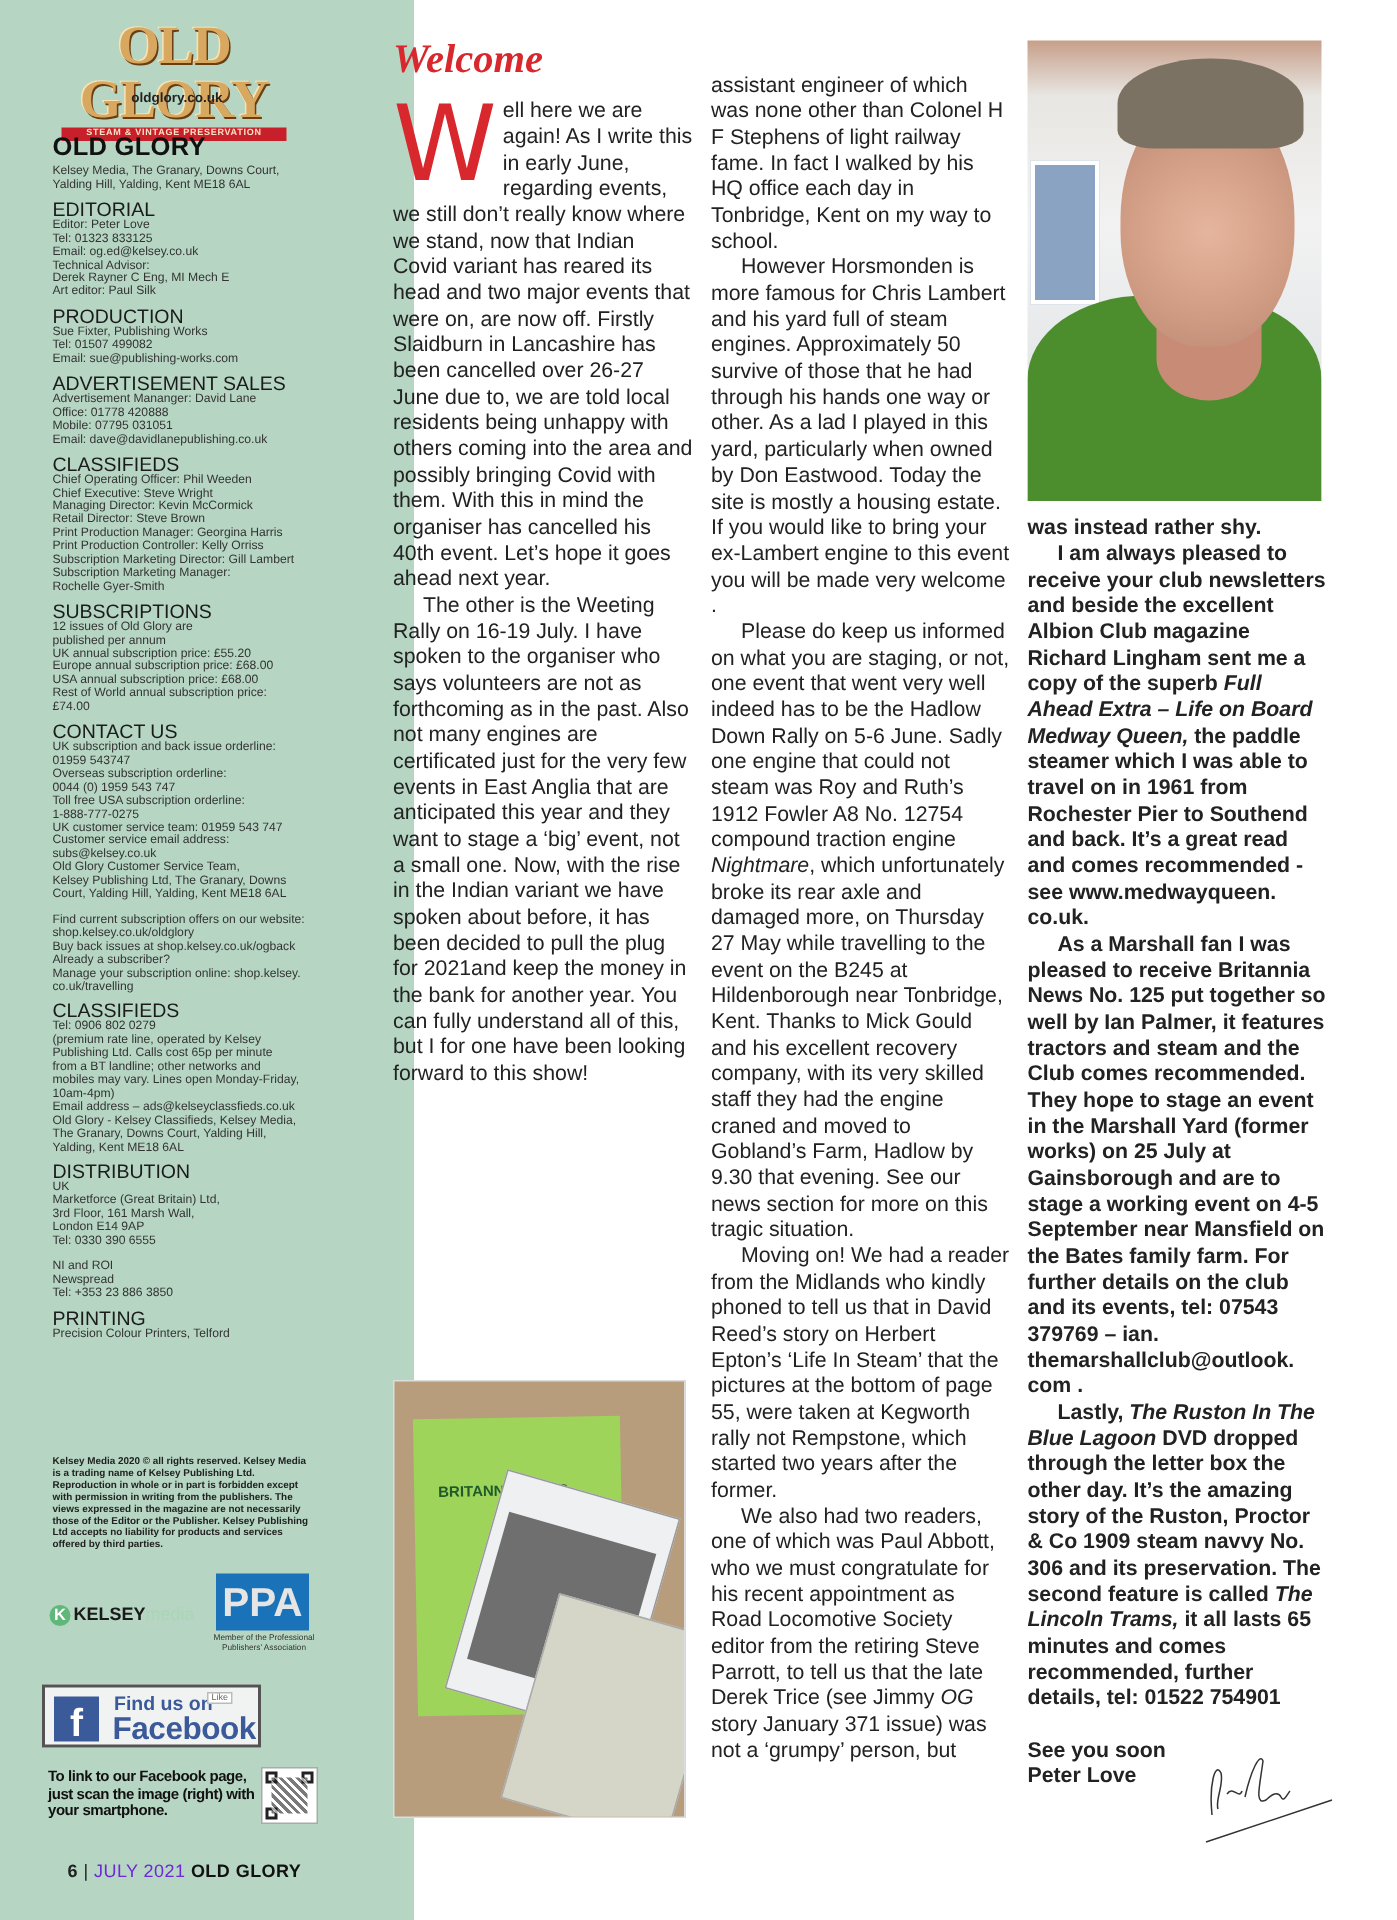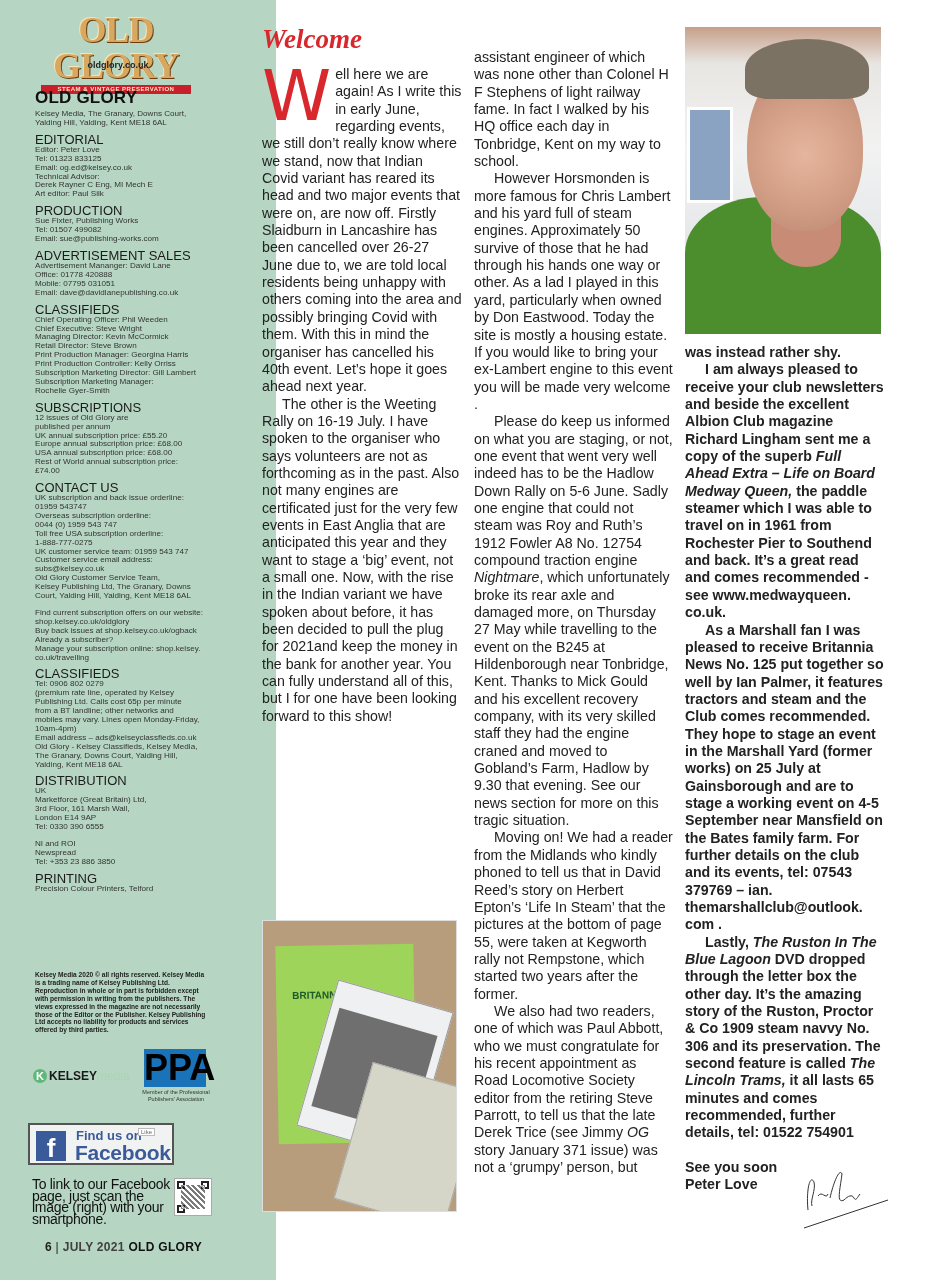--- a/index.html
+++ b/index.html
@@ -18,38 +18,38 @@
   .masthead { position:absolute; left:35px; top:110px; width:200px; font-size:8.1px; line-height:8.9px; color:#333; }
   .masthead .sec-head { font-size:13px; line-height:12px; color:#1b1b1b; margin-top:6px; }
   .masthead .line { display:block; white-space:nowrap; }
   .masthead .gap { height:8px; }
   .legal { position:absolute; left:35px; top:971px; width:172px; font-size:6.6px; line-height:7.9px; font-weight:bold; color:#222; }
 
   .kelsey { position:absolute; left:33px; top:1069px; font-size:12px; font-weight:bold; color:#1a1a1a; }
   .kelsey .kmark { display:inline-block; width:14px; height:14px; background:#5fb87a; color:#fff; border-radius:50%;
                    text-align:center; line-height:14px; font-size:11px; margin-right:2px; }
   .kelsey .media { color:#a9d6b5; font-weight:normal; }
-  .ppa { position:absolute; left:144px; top:1049px; width:62px; height:38px; background:#1a73b8; color:#000000;
-         font-size:36px; font-weight:bold; text-align:center; line-height:38px; }
+  .ppa { position:absolute; left:144px; top:1049px; width:62px; height:38px; background:#1a73b8; color:#e5e5e5;
+         font-size:27px; font-weight:bold; text-align:center; line-height:38px; }
   .ppa-caption { position:absolute; left:140px; top:1089px; width:72px; font-size:5.5px; line-height:7px; text-align:center; color:#333; }
 
   .fb { position:absolute; left:28px; top:1123px; width:146px; height:42px; background:#f1f2f2; border:2px solid #545454; box-sizing:border-box; }
   .fb-f { position:absolute; left:6px; top:6px; width:30px; height:30px; background:#3b5a9a; color:#fff; font-size:26px;
           font-weight:bold; text-align:center; line-height:34px; }
   .fb-top { position:absolute; left:46px; top:3px; font-size:13px; font-weight:bold; color:#3b5a9a; }
   .fb-big { position:absolute; left:45px; top:16px; font-size:21px; font-weight:bold; color:#3b5a9a; letter-spacing:-0.3px; }
   .fb-like { position:absolute; left:108px; top:3px; font-size:6px; border:1px solid #bbb; background:#fff; color:#666; padding:0 2px; }
-  .scan-text { position:absolute; left:32px; top:1179px; width:140px; font-size:14px; line-height:11.5px; font-weight:normal; color:#111; letter-spacing:-0.3px; }
+  .scan-text { position:absolute; left:32px; top:1179px; width:140px; font-size:10px; line-height:11.5px; font-weight:bold; color:#111; letter-spacing:-0.3px; }
   .qr { position:absolute; left:174px; top:1178px; width:38px; height:38px; background:#fff; border:1px solid #aaa; box-sizing:border-box; }
   .qr i { position:absolute; width:8px; height:8px; border:2px solid #222; box-sizing:border-box; }
   .qr b { position:absolute; left:6px; top:6px; width:24px; height:24px;
           background:repeating-linear-gradient(45deg,#222 0 2px,#fff 2px 4px); opacity:0.6; }
   .folio { position:absolute; left:45px; top:1240px; font-size:12px; color:#222; letter-spacing:0.3px; }
   .folio .num { font-weight:bold; }
-  .folio .month { color:#404040;font-weight:bold; }
+  .folio .month { color:#6d28d9; }
   .folio .brand { font-weight:bold; color:#111; }
 
   
   .welcome { position:absolute; left:262px; top:24px; font-family:Liberation Serif, serif; font-style:italic; font-weight:bold;
              font-size:27px; color:#d8272d; }
   .col { position:absolute; font-size:14.2px; line-height:17.35px; color:#222; }
   .col p { margin:0; }
   .col .ind { text-indent:20px; }
   .col em { font-style:italic; }
   .col1 { left:262px; top:66px; width:200px; }

